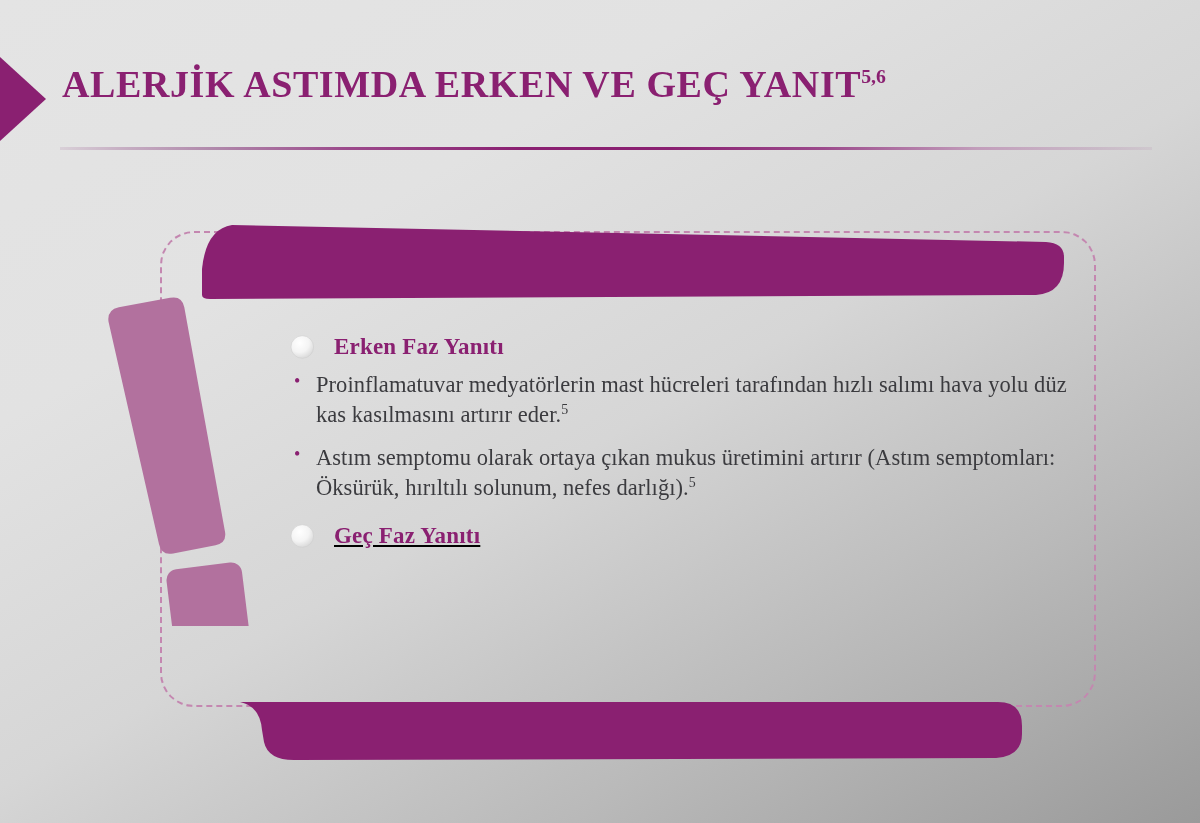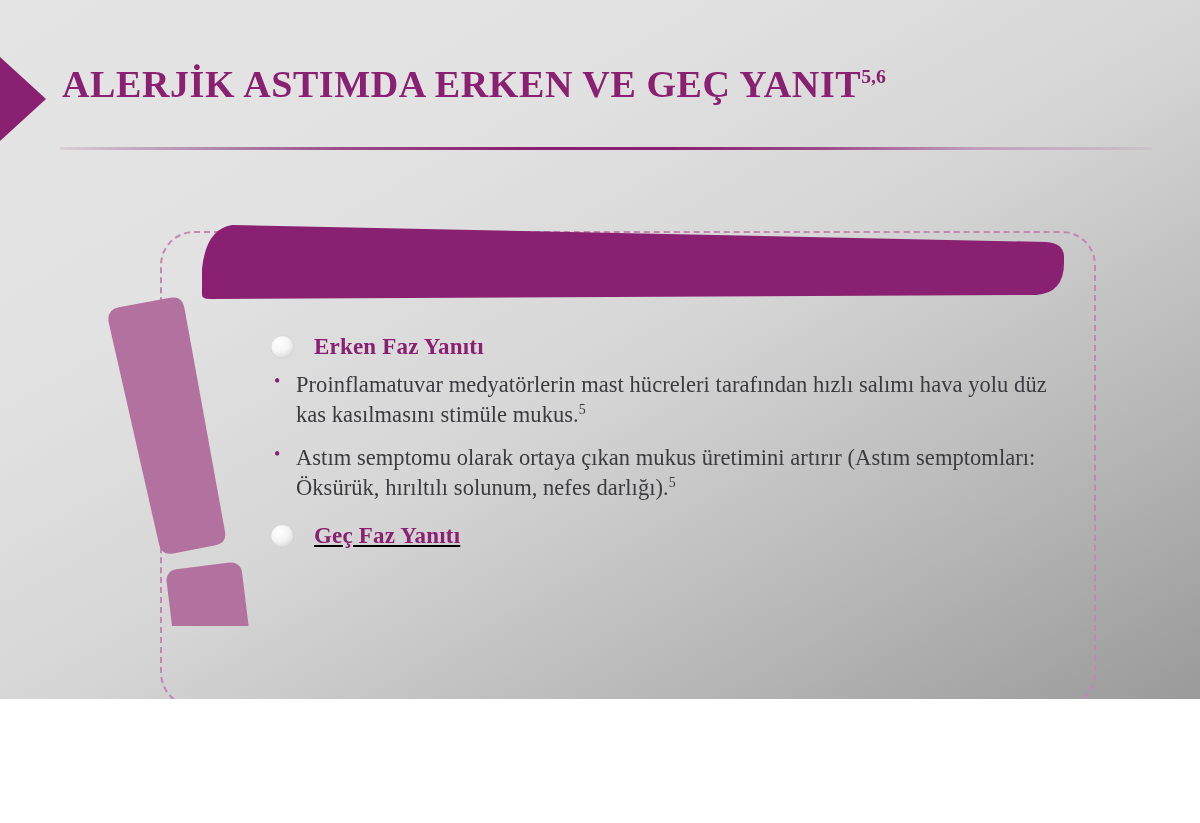--- a/index.html
+++ b/index.html
@@ -9,21 +9,21 @@
   body {
     width: 1200px;
     height: 823px;
     overflow: hidden;
     font-family: "Liberation Serif", serif;
   }
 
   #slide {
     position: relative;
     width: 1200px;
-    height: 699px;
+    height: 823px;
     background: linear-gradient(150deg, #e4e4e4 0%, #e2e2e2 28%, #d6d6d6 52%, #b9b9b9 76%, #9a9a9a 100%);
     overflow: hidden;
   }
 
   
   .header-arrow {
     position: absolute;
     left: 0px;
     top: 57px;
     width: 46px;
@@ -100,21 +100,21 @@
   
   .exclaim {
     position: absolute;
     left: 104px;
     top: 296px;
   }
 
   
   .content {
     position: absolute;
-    left: 268px;
+    left: 288px;
     top: 330px;
     width: 790px;
   }
 
   .section {
     position: relative;
   }
   .section + .section {
     margin-top: 16px;
     text-decoration: underline;
@@ -215,21 +215,21 @@
               <stop offset="58%" stop-color="#f4f4f4"></stop>
               <stop offset="100%" stop-color="#d8d8d8"></stop>
             </radialGradient>
           </defs>
           <path d="M13,1 A12,12 0 1,0 13,25 A10.6,10.6 0 1,1 13,1 Z" fill="#178b8b"></path>
           <circle cx="14.3" cy="13" r="11.3" fill="url(#sph1)" stroke="#cfcfcf" stroke-width="0.6"></circle>
         </svg>
         <span class="section-title">Erken Faz Yanıtı</span>
       </div>
       <ul class="bullets">
-        <li><span>Proinflamatuvar medyatörlerin mast hücreleri tarafından hızlı salımı hava yolu düz kas kasılmasını stimüle mukus.</span><span class="sup-ref">5</span></li>
+        <li><span>Proinflamatuvar medyatörlerin mast hücreleri tarafından hızlı salımı hava yolu düz kas kasılmasını artırır eder.</span><span class="sup-ref">5</span></li>
         <li><span>Astım semptomu olarak ortaya çıkan mukus üretimini artırır (Astım semptomları: Öksürük, hırıltılı solunum, nefes darlığı).</span><span class="sup-ref">5</span></li>
       </ul>
     </div>
 
     <div class="section">
       <div class="section-head">
         <svg class="sphere-bullet" viewBox="0 0 26 26">
           <defs>
             <radialGradient id="sph2" cx="38%" cy="32%" r="72%">
               <stop offset="0%" stop-color="#ffffff"></stop>

